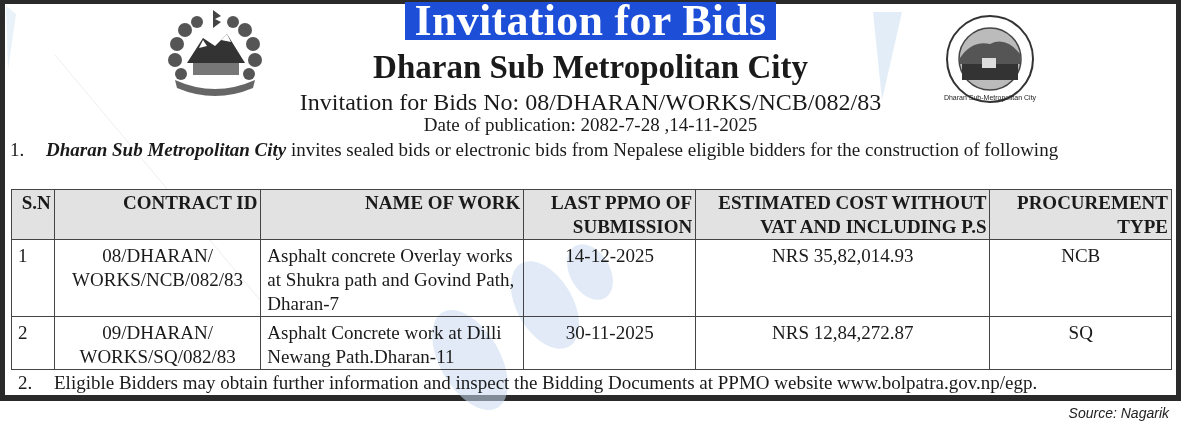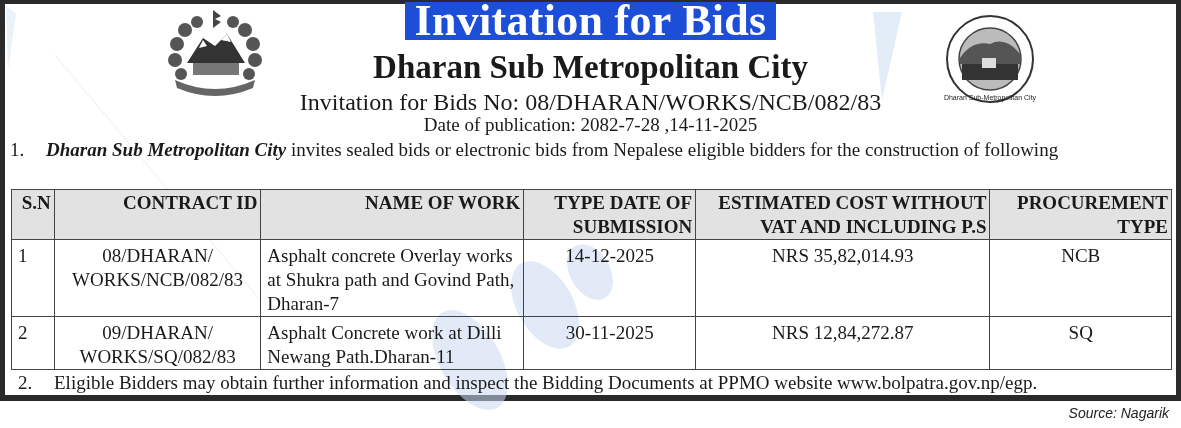--- a/index.html
+++ b/index.html
@@ -90,21 +90,21 @@
 <div class="para1">
   <span class="num">1.</span><span class="bi">Dharan Sub Metropolitan City</span><span> invites sealed bids or electronic bids from Nepalese eligible bidders for the construction of following</span>
 </div>
 
 <table class="bids">
   <thead>
     <tr>
       <th class="c-sn">S.N</th>
       <th class="c-id">CONTRACT ID</th>
       <th class="c-name">NAME OF WORK</th>
-      <th class="c-date"><span>TYPE DATE OF</span><br><span>SUBMISSION</span></th>
+      <th class="c-date"><span>LAST PPMO OF</span><br><span>SUBMISSION</span></th>
       <th class="c-cost"><span>ESTIMATED COST WITHOUT</span><br><span>VAT AND INCLUDING P.S</span></th>
       <th class="c-type"><span>PROCUREMENT</span><br><span>TYPE</span></th>
     </tr>
   </thead>
   <tbody>
     <tr class="r1">
       <td class="left">1</td>
       <td class="center"><span>08/DHARAN/</span><br><span>WORKS/NCB/082/83</span></td>
       <td class="justify"><span>Asphalt concrete Overlay works</span><br><span>at Shukra path and Govind Path,</span><br><span>Dharan-7</span></td>
       <td class="center">14-12-2025</td>

